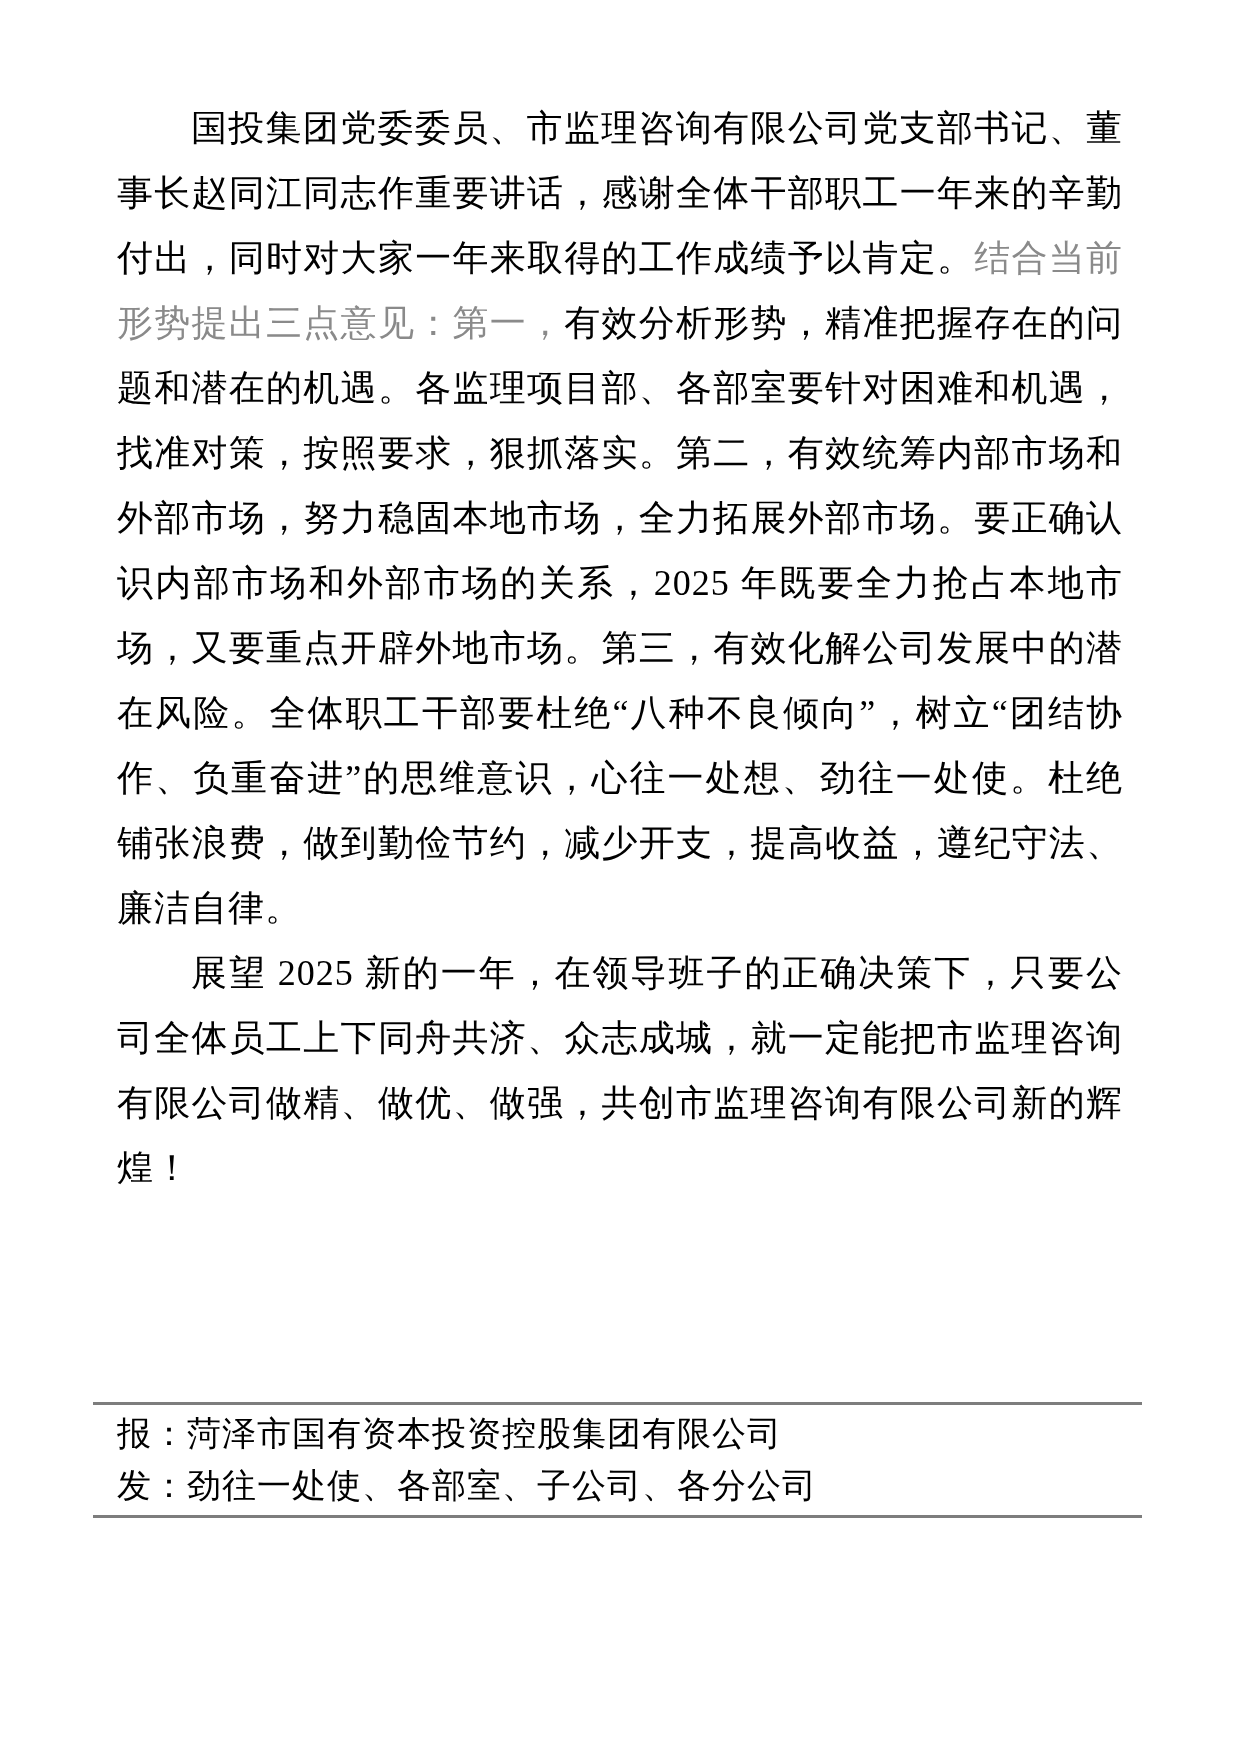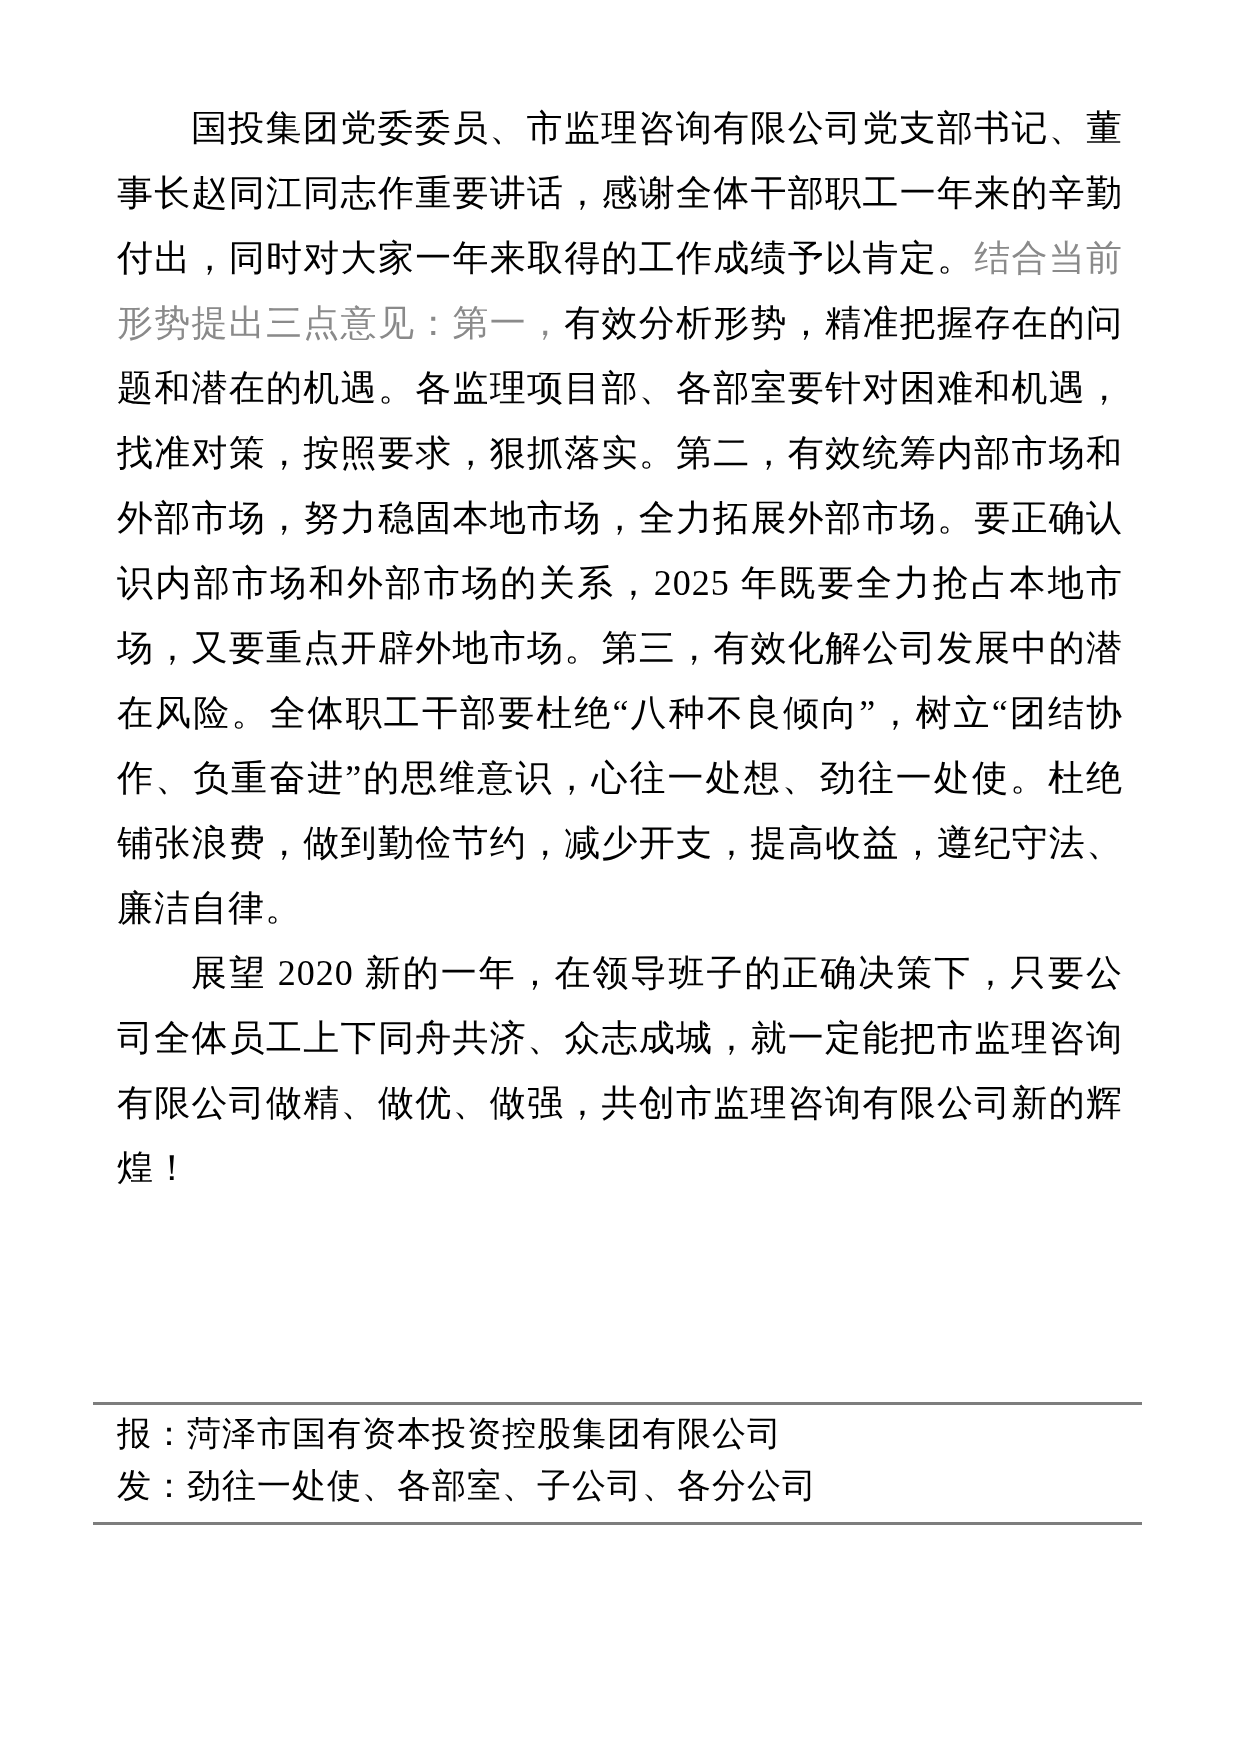--- a/index.html
+++ b/index.html
@@ -34,21 +34,21 @@
   }
   .seg { color: #000000; }
   .seg.muted { color: #8a8a8a; }
   .footer-block {
     position: absolute;
     left: 93px;
     top: 1402px;
     width: 1049px;
     border-top: 3px solid #7d7d7d;
     border-bottom: 3px solid #7d7d7d;
-    padding: 3px 0 10px 0;
+    padding: 3px 0 3px 0;
     box-sizing: border-box;
   }
   .footer-line {
     margin: 0;
     padding-left: 24px;
     font-size: 34px;
     line-height: 52px;
     letter-spacing: 1px;
     color: #000000;
     white-space: nowrap;
@@ -56,21 +56,21 @@
 </style>
 </head>
 <body>
 
 <div class="page">
 
   <div class="doc-body">
 
     <p class="body-para"><span class="seg">国投集团党委委员、市监理咨询有限公司党支部书记、董事长赵同江同志作重要讲话，感谢全体干部职工一年来的辛勤付出，同时对大家一年来取得的工作成绩予以肯定。</span><span class="seg muted">结合当前形势提出三点意见：第一，</span><span class="seg">有效分析形势，精准把握存在的问题和潜在的机遇。各监理项目部、各部室要针对困难和机遇，找准对策，按照要求，狠抓落实。第二，有效统筹内部市场和外部市场，努力稳固本地市场，全力拓展外部市场。要正确认识内部市场和外部市场的关系，2025 年既要全力抢占本地市场，又要重点开辟外地市场。第三，有效化解公司发展中的潜在风险。全体职工干部要杜绝“八种不良倾向”，树立“团结协作、负重奋进”的思维意识，心往一处想、劲往一处使。杜绝铺张浪费，做到勤俭节约，减少开支，提高收益，遵纪守法、廉洁自律。</span></p>
 
-    <p class="body-para"><span class="seg">展望 2020 新的一年，在领导班子的正确决策下，只要公司全体员工上下同舟共济、众志成城，就一定能把市监理咨询有限公司做精、做优、做强，共创市监理咨询有限公司新的辉煌！</span></p>
+    <p class="body-para"><span class="seg">展望 2025 新的一年，在领导班子的正确决策下，只要公司全体员工上下同舟共济、众志成城，就一定能把市监理咨询有限公司做精、做优、做强，共创市监理咨询有限公司新的辉煌！</span></p>
 
   </div>
 
   <div class="footer-block">
     <p class="footer-line">报：菏泽市国有资本投资控股集团有限公司</p>
     <p class="footer-line">发：劲往一处使、各部室、子公司、各分公司</p>
   </div>
 
 </div>
 

